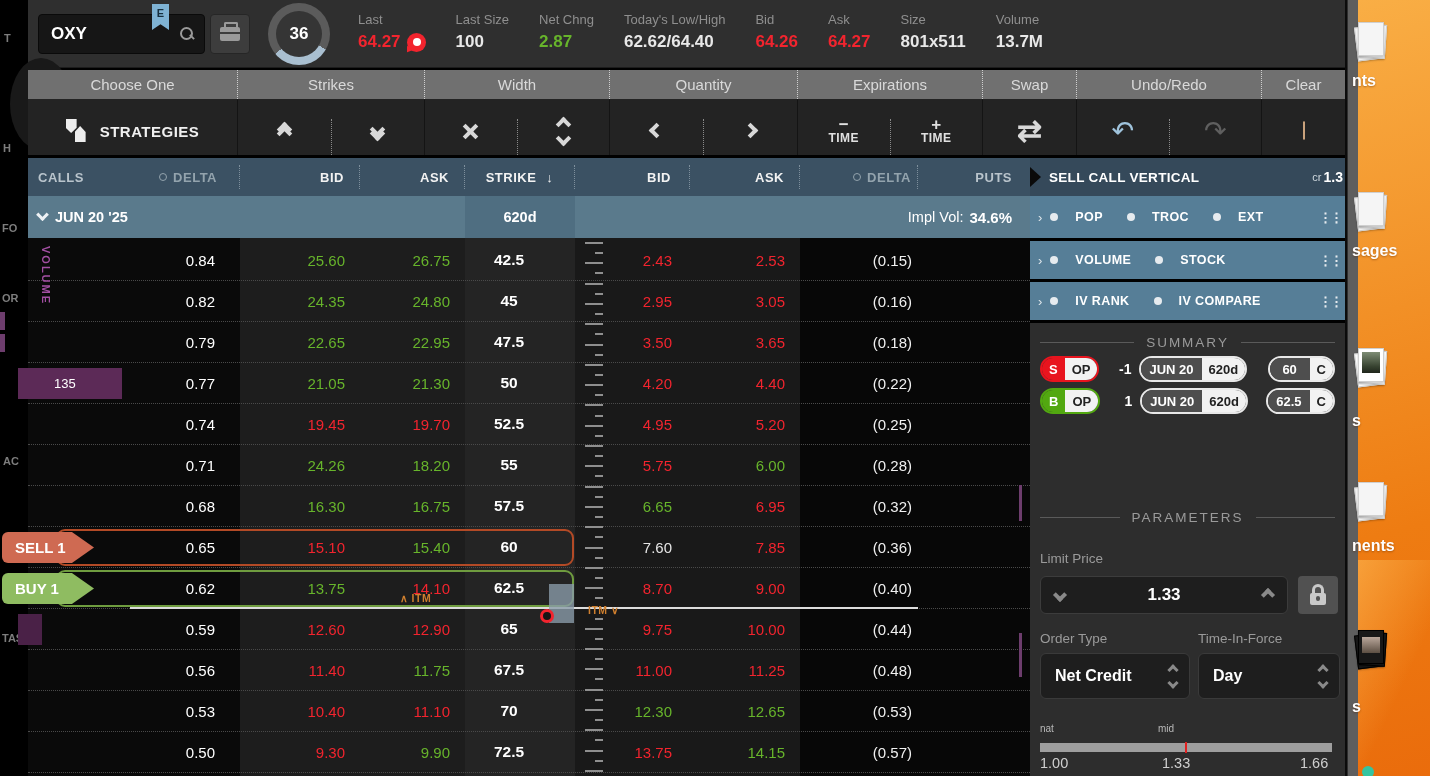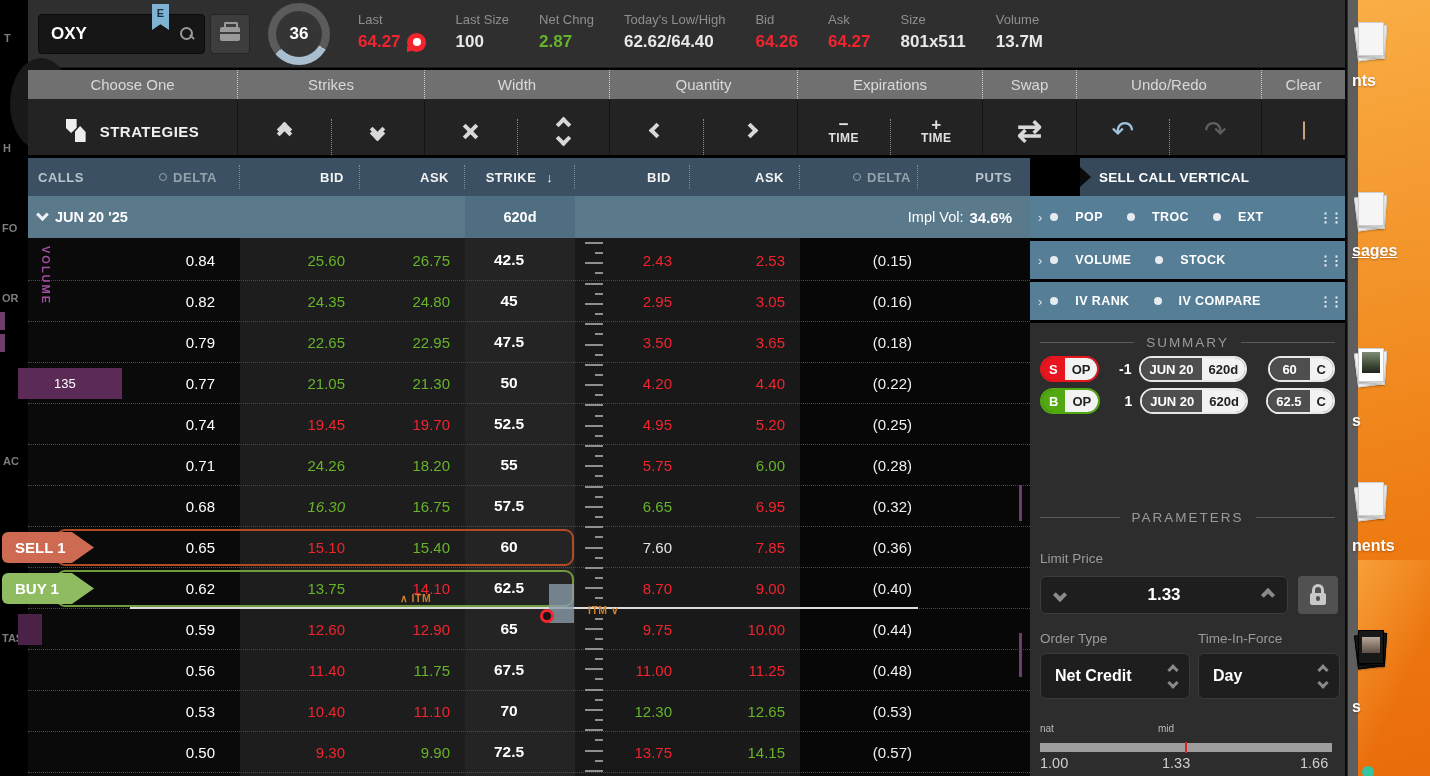--- a/index.html
+++ b/index.html
@@ -54,21 +54,21 @@
   .strategies-label { color:#f0f0f0; font-size:15px; font-weight:bold; letter-spacing:.5px; }
 
   
   #chain-header { position:absolute; left:28px; top:158px; width:1002px; height:38px; background:#3b5163; display:flex; align-items:center; }
   .hcell { height:24px; display:flex; align-items:center; justify-content:flex-end; border-right:1px dotted #7e8f9c; font-size:13px; letter-spacing:.5px; }
   .hcell.first { justify-content:space-between; }
   .h-muted { color:#b9c4cc; font-weight:bold; }
   .h-dim { color:#93a3ad; font-weight:bold; display:flex; align-items:center; gap:6px; }
   .h-white { color:#f2f2f2; font-weight:bold; }
   .circ { width:8px; height:8px; border:1.5px solid #93a3ad; border-radius:50%; display:inline-block; }
-  #panel-header { position:absolute; left:1080px; top:158px; width:315px; height:38px; background:#35495a; display:flex; align-items:center; }
+  #panel-header { position:absolute; left:1030px; top:158px; width:315px; height:38px; background:#35495a; display:flex; align-items:center; }
   #panel-header .tri { width:0; height:0; border-top:10px solid transparent; border-bottom:10px solid transparent; border-left:11px solid #0a0a0a; margin-right:8px; }
   #panel-title { color:#fff; font-size:13.5px; font-weight:bold; letter-spacing:.3px; flex:1; }
   #panel-credit { color:#cfd8de; font-size:11px; margin-right:2px; }
   #panel-credit-val { color:#fff; font-size:14px; font-weight:bold; margin-right:2px; }
 
   
   #exp-row { position:absolute; left:28px; top:196px; width:1002px; height:42px; background:#5a7a8c; display:flex; align-items:center; }
   #exp-chev { margin:0 8px 0 10px; width:9px; height:9px; border-style:solid; border-color:#eef2f5; border-width:3px 3px 0 0; transform:rotate(135deg) translate(-2px,2px); }
   #exp-label { color:#fff; font-weight:bold; font-size:14.5px; }
   #exp-days-cell { position:absolute; left:437px; top:0; width:110px; height:42px; background:#4f6e81; color:#fff; font-weight:bold; font-size:14.5px; display:flex; align-items:center; justify-content:center; }
@@ -470,21 +470,21 @@
         <div class="ccell c-bid" style="color: rgb(103, 180, 43);">24.26</div>
         <div class="ccell c-ask" style="color: rgb(103, 180, 43);">18.20</div>
         <div class="ccell c-strike">55</div>
         <div class="ccell c-pbid" style="color: rgb(242, 36, 46);">5.75</div>
         <div class="ccell c-pask" style="color: rgb(103, 180, 43);">6.00</div>
         <div class="ccell c-pdelta">(0.28)</div>
         <div class="ccell c-fill"></div>
       </div>
       <div class="crow">
         <div class="ccell c-delta">0.68</div>
-        <div class="ccell c-bid" style="color: rgb(103, 180, 43); font-style: italic;">16.30</div>
+        <div class="ccell c-bid" style="color: rgb(103, 180, 43);">16.30</div>
         <div class="ccell c-ask" style="color: rgb(103, 180, 43);">16.75</div>
         <div class="ccell c-strike">57.5</div>
         <div class="ccell c-pbid" style="color: rgb(103, 180, 43);">6.65</div>
         <div class="ccell c-pask" style="color: rgb(242, 36, 46);">6.95</div>
         <div class="ccell c-pdelta">(0.32)</div>
         <div class="ccell c-fill"></div>
       </div>
       <div class="crow">
         <div class="ccell c-delta">0.65</div>
         <div class="ccell c-bid" style="color: rgb(242, 36, 46);">15.10</div>
@@ -759,21 +759,21 @@
           </div>
         </div>
         <div class="dt-label" style="top: 72px;">nts</div>
         <div class="dt-item" style="left: -2px; top: 192px;">
           <div class="papers ">
             <i></i>
             <i></i>
             <i></i>
           </div>
         </div>
-        <div class="dt-label" style="top: 242px; text-decoration: underline;">sages</div>
+        <div class="dt-label" style="top: 242px;">sages</div>
         <div class="dt-item" style="left: -2px; top: 348px;">
           <div class="papers photos">
             <i></i>
             <i></i>
             <i></i>
           </div>
         </div>
         <div class="dt-label" style="top: 412px;">s</div>
         <div class="dt-item" style="left: -2px; top: 482px;">
           <div class="papers ">

